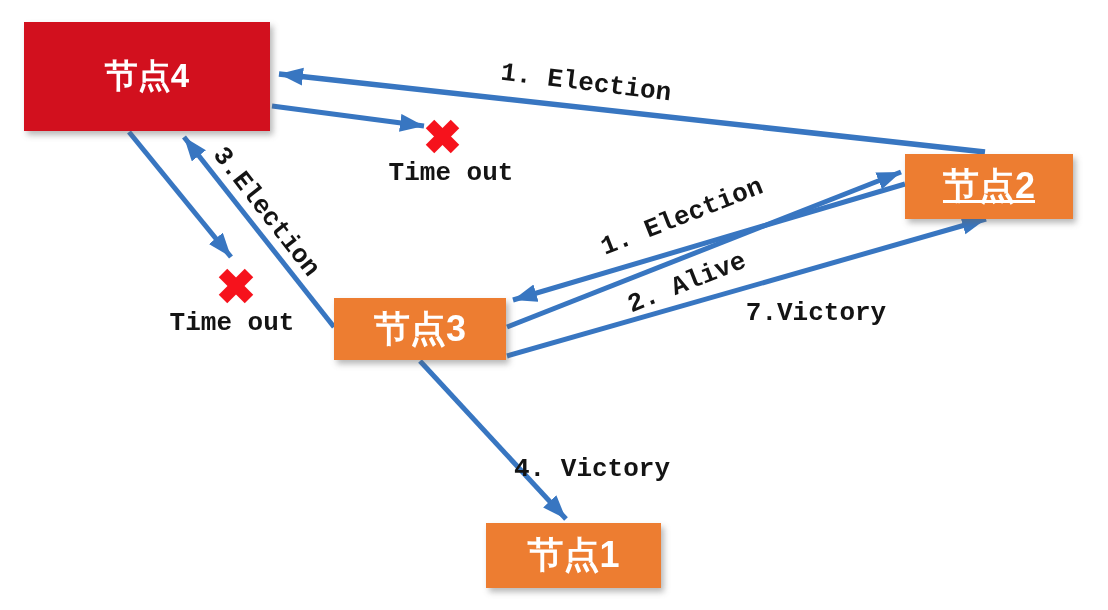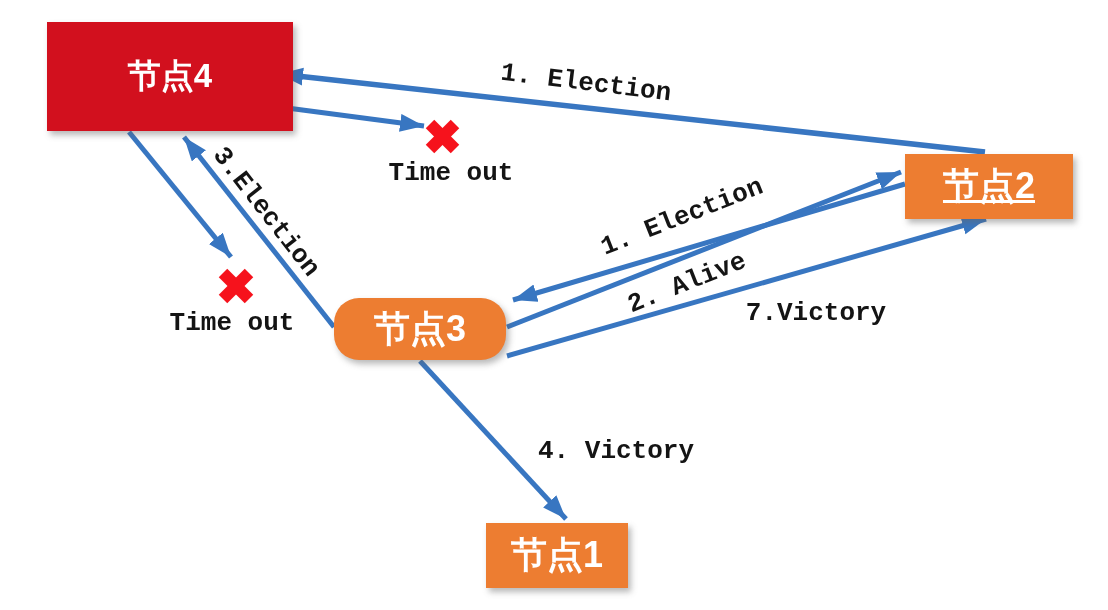--- a/index.html
+++ b/index.html
@@ -63,45 +63,45 @@
       <line x1="430" y1="124" x2="455" y2="149"></line>
       <line x1="455" y1="124" x2="430" y2="149"></line>
     </g>
 
     <g stroke="#f6121c" stroke-width="12" stroke-linecap="butt">
       <line x1="223" y1="273" x2="249" y2="299"></line>
       <line x1="249" y1="273" x2="223" y2="299"></line>
     </g>
   </svg>
 
-  <div class="node failed" style="left:24px;top:22px;width:246px;height:109px;margin-left:23px;">
+  <div class="node failed" style="left:24px;top:22px;width:246px;height:109px;">
     <span>节点4</span>
   </div>
 
   <div class="node normal" style="left:905px;top:154px;width:168px;height:65px;text-decoration:underline;">
     <span>节点2</span>
   </div>
 
-  <div class="node normal" style="left:334px;top:298px;width:172px;height:62px;border-radius:25px;">
+  <div class="node normal" style="left:334px;top:298px;width:172px;height:62px;">
     <span>节点3</span>
   </div>
 
-  <div class="node normal" style="left:486px;top:523px;width:142px;height:65px;">
+  <div class="node normal" style="left:486px;top:523px;width:175px;height:65px;">
     <span>节点1</span>
   </div>
 
   <div class="msg" style="left:586px;top:83px;transform:translate(-50%,-50%) rotate(7deg);">1. Election</div>
 
   <div class="msg" style="left:451px;top:173px;transform:translate(-50%,-50%);">Time out</div>
 
   <div class="msg" style="left:266px;top:212px;transform:translate(-50%,-50%) rotate(52deg);">3.Election</div>
 
   <div class="msg" style="left:232px;top:323px;transform:translate(-50%,-50%);">Time out</div>
 
   <div class="msg" style="left:682px;top:217px;transform:translate(-50%,-50%) rotate(-21.5deg);">1. Election</div>
 
   <div class="msg" style="left:687px;top:283px;transform:translate(-50%,-50%) rotate(-21.5deg);">2. Alive</div>
 
   <div class="msg" style="left:816px;top:313px;transform:translate(-50%,-50%);">7.Victory</div>
 
-  <div class="msg" style="left:592px;top:451px;transform:translate(-50%,-50%);margin-left:24px;">4. Victory</div>
+  <div class="msg" style="left:592px;top:469px;transform:translate(-50%,-50%);">4. Victory</div>
 
 </div>
 
 </body></html>

